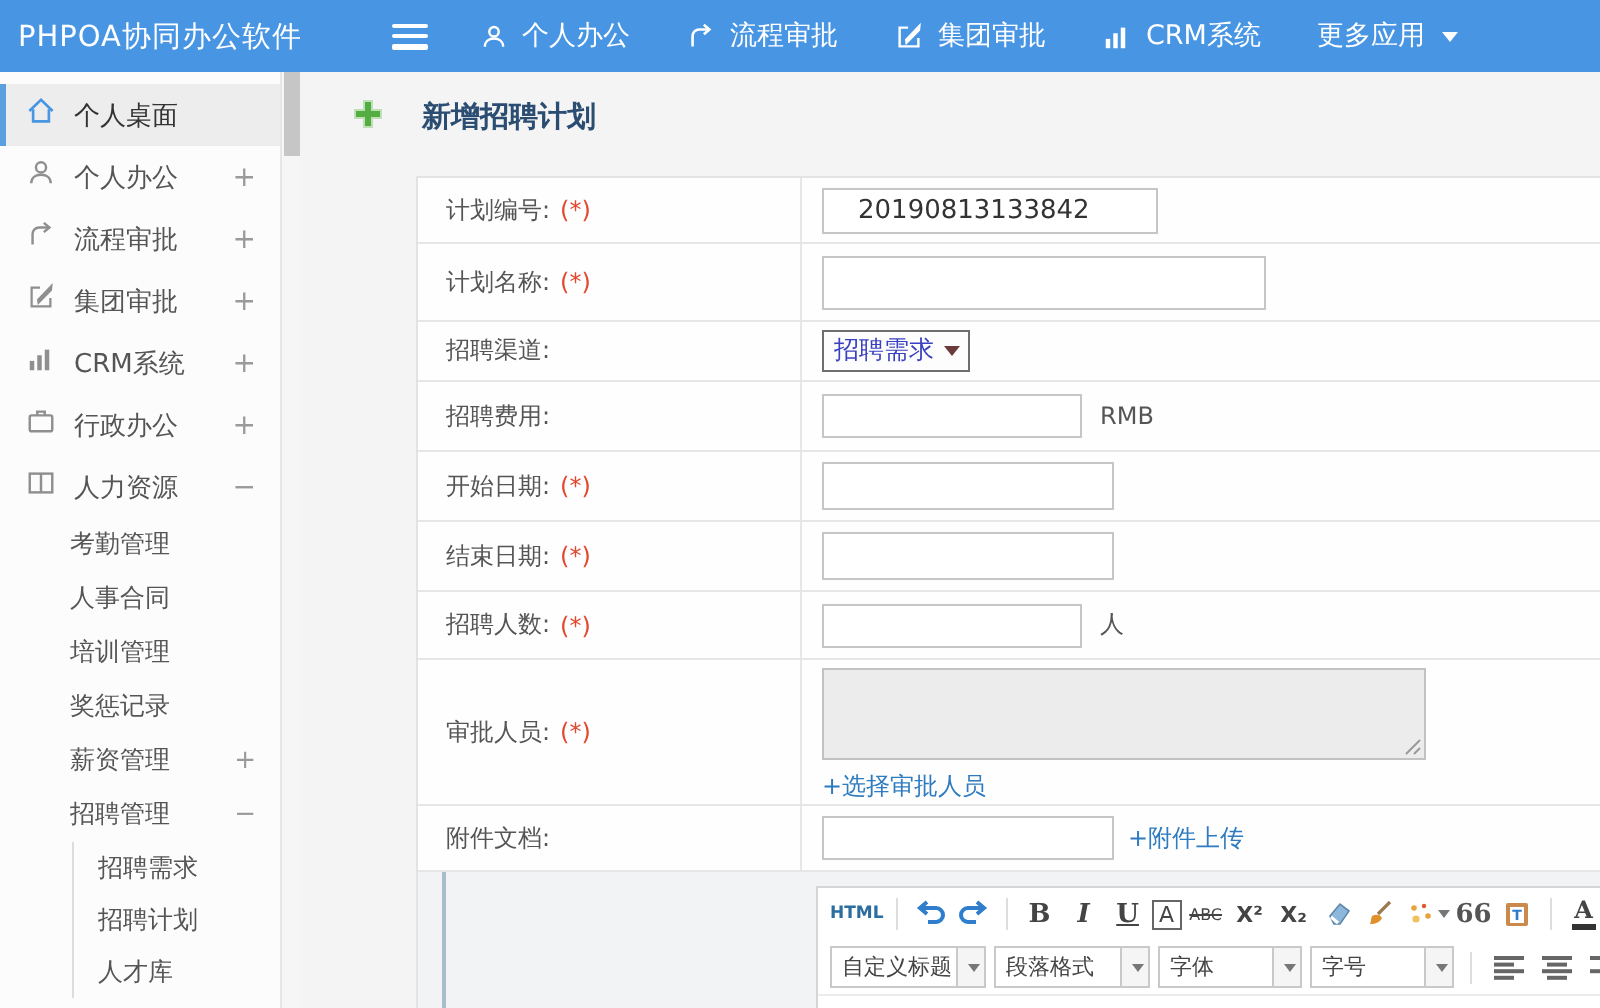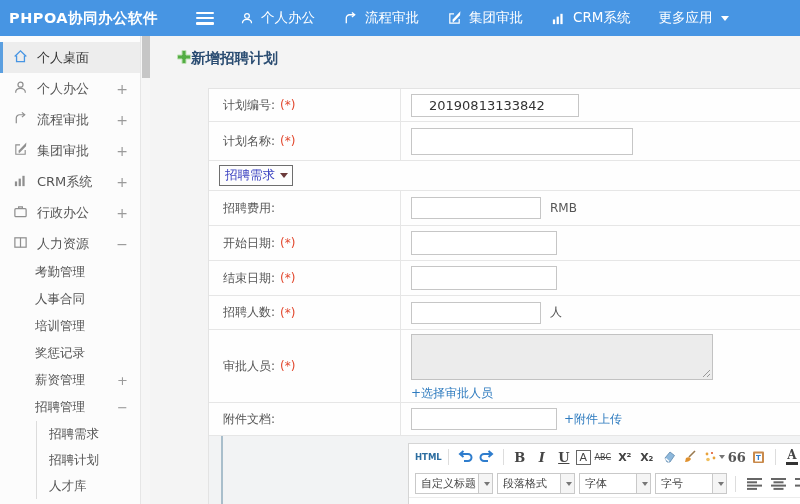--- a/index.html
+++ b/index.html
@@ -1,21 +1,21 @@
 <!DOCTYPE html>
 <html><head>
 <meta charset="utf-8">
 <style>
   * { box-sizing: border-box; margin: 0; padding: 0; }
   html,body { width:800px; height:504px; overflow:hidden; }
   body { font-family:"DejaVu Sans","Liberation Sans",sans-serif; background:#f4f4f4; position:relative; }
 
   
   .topbar { height:36px; background:#4795e3; display:flex; align-items:center; color:#fff; }
-  .brand { width:150px; padding-left:9px; font-size:14.5px; font-weight:bold; letter-spacing:0.5px; white-space:nowrap; }
+  .brand { width:150px; padding-left:9px; font-size:14.5px; font-weight:normal; letter-spacing:0.5px; white-space:nowrap; }
   .hamburger { width:18px; height:13px; margin-left:46px; display:flex; flex-direction:column; justify-content:space-between; cursor:pointer; }
   .hamburger i { display:block; height:2.5px; background:#fff; border-radius:1px; }
   .nav { display:flex; align-items:center; margin-left:26px; gap:28px; }
   .nav-item { display:flex; align-items:center; gap:7px; font-size:13.5px; cursor:pointer; white-space:nowrap; }
   .nav-item svg { display:block; }
   .caret-w { width:0; height:0; border-left:4.5px solid transparent; border-right:4.5px solid transparent; border-top:5.5px solid #fff; margin-left:2px; }
 
   
   .layout { display:flex; height:472px; }
 
@@ -29,21 +29,21 @@
   .sub-item .exp { margin-left:auto; color:#9a9a9a; font-size:13px; }
   .subsub-wrap { margin-left:36px; border-left:1px solid #dcdcdc; }
   .subsub-item { height:26px; display:flex; align-items:center; padding-left:12px; font-size:12.5px; color:#555; cursor:pointer; }
 
   
   .scroll-strip { width:10px; background:#f6f6f6; border-left:1px solid #e6e6e6; position:relative; flex-shrink:0; }
   .scroll-thumb { position:absolute; left:1px; top:0; width:8px; height:42px; background:#c6c6c6; cursor:pointer; }
 
   
   .content { flex:1; position:relative; background:#f4f4f4; overflow:hidden; }
-  .page-title { position:absolute; left:27px; top:13px; display:flex; align-items:center; gap:0; font-size:14.5px; font-weight:bold; color:#2b4d72; }
+  .page-title { position:absolute; left:27px; top:13px; display:flex; align-items:center; gap:20px; font-size:14.5px; font-weight:bold; color:#2b4d72; }
 
   .form-table { position:absolute; left:58px; top:52px; width:740px; background:#fefefe; border:1px solid #e3e3e3; border-bottom:none; }
   .row { display:flex; border-bottom:1px solid #e6e6e6; }
   .lbl { width:192px; flex-shrink:0; display:flex; align-items:center; padding-left:14px; font-size:12px; color:#555; border-right:1px solid #e6e6e6; }
   .star { color:#e2492f; margin-left:5px; font-size:12px; }
   .val { flex:1; display:flex; align-items:center; padding-left:10px; font-size:12px; color:#555; }
   .inp { border:1px solid #c6c6c6; background:#fff; font-family:inherit; font-size:13px; padding:0 17px; color:#333; }
   .suffix { margin-left:9px; font-size:12px; color:#555; }
   .lnk { color:#2e7bbf; font-size:12px; text-decoration:none; cursor:pointer; }
 
@@ -259,20 +259,23 @@
         <div class="lbl">
           <span>计划名称:</span>
           <span class="star">(*)</span>
         </div>
         <div class="val">
           <input class="inp" style="width: 222px; height: 27px;" value="">
         </div>
       </div>
 
       <div class="row" style="height:30px;">
+        <div class="lbl">
+          <span>招聘渠道:</span>
+        </div>
         <div class="val">
           <div class="select-box">
             <span class="sv">招聘需求</span>
             <span class="sel-caret"></span>
           </div>
         </div>
       </div>
 
       <div class="row" style="height:35px;">
         <div class="lbl">

